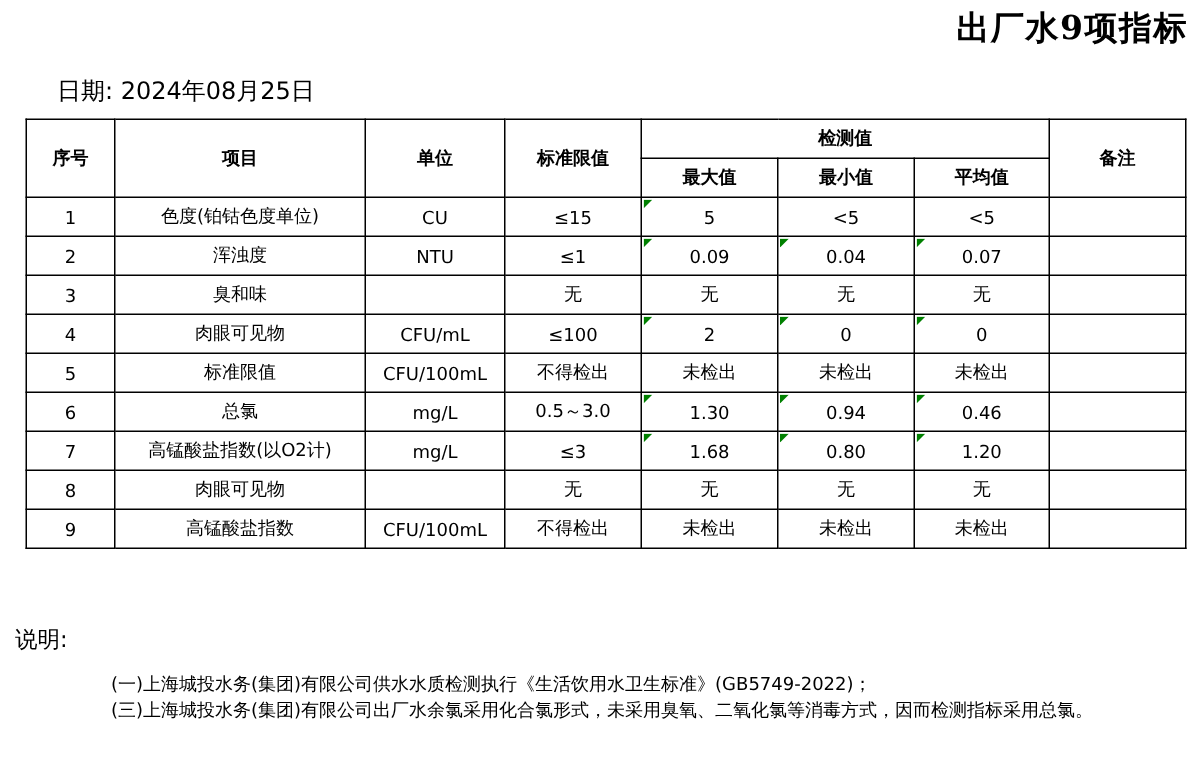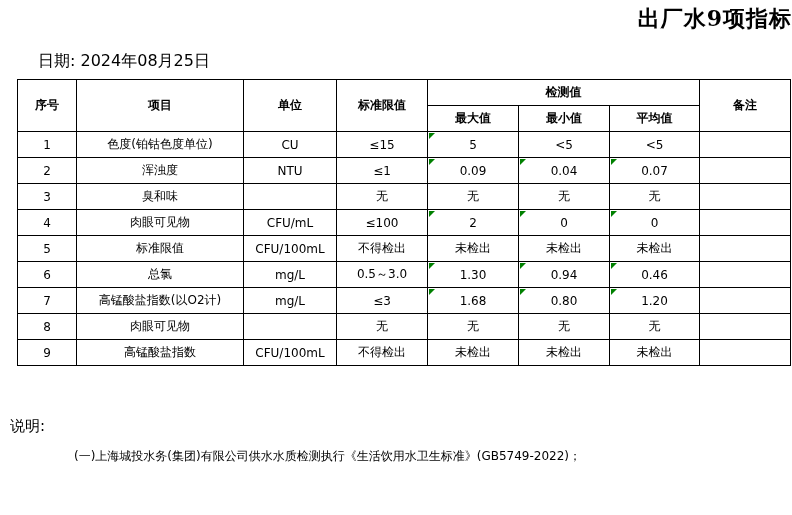--- a/index.html
+++ b/index.html
@@ -171,13 +171,14 @@
       <td>未检出</td>
       <td>未检出</td>
       <td></td>
     </tr>
   </tbody>
 </table>
 
 <div class="notes-label">说明:</div>
 <div class="notes">
   <div>(一)上海城投水务(集团)有限公司供水水质检测执行《生活饮用水卫生标准》(GB5749-2022)；</div>
+  <div>(三)上海城投水务(集团)有限公司出厂水余氯采用化合氯形式，未采用臭氧、二氧化氯等消毒方式，因而检测指标采用总氯。</div>
 </div>
 
 </body></html>

